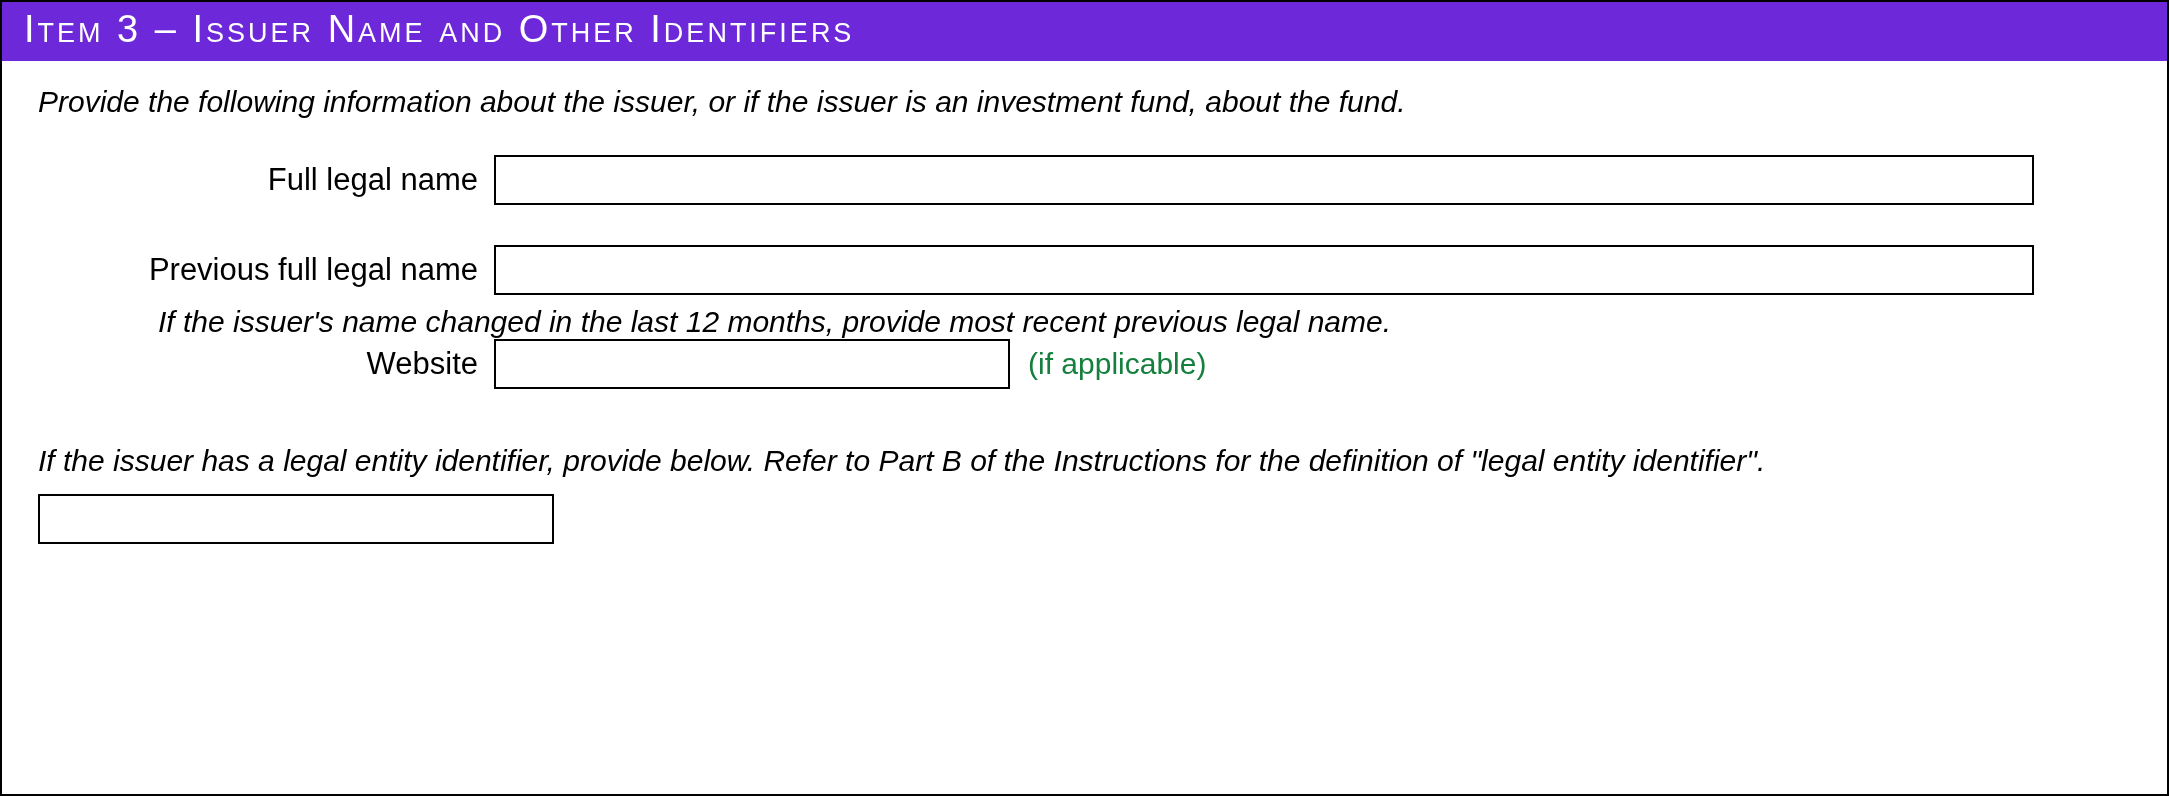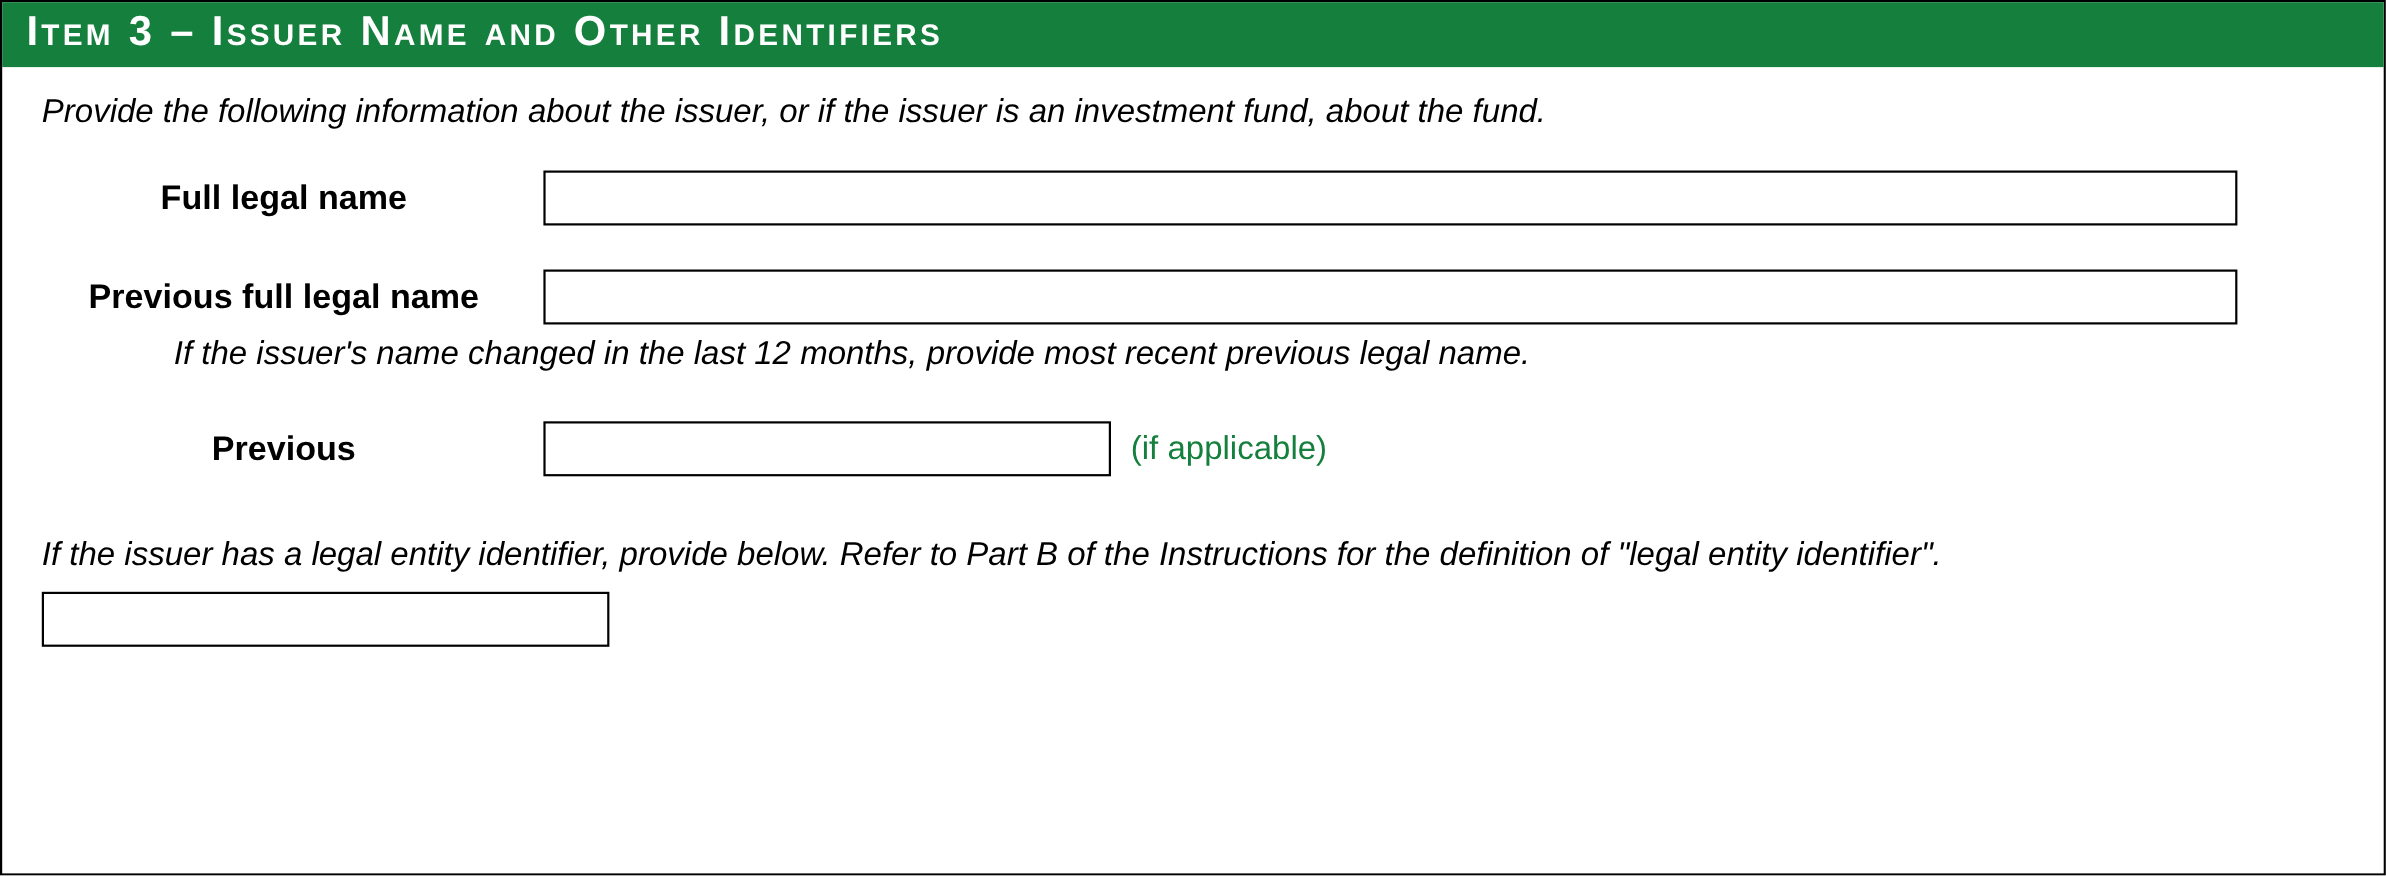--- a/index.html
+++ b/index.html
@@ -9,69 +9,67 @@
     font-family: "Segoe UI", "Helvetica Neue", Arial, sans-serif;
   }
   .wrapper {
     width: 2169px;
     height: 796px;
     box-sizing: border-box;
     border: 2px solid #000;
     background: #fff;
   }
   .header-bar {
-    background: #15803d;
+    background: #6d28d9;
     color: #fff;
     padding: 6px 22px 10px 22px;
     font-size: 38px;
-    font-weight: 700;
+    font-weight: 400;
     letter-spacing: 3px;
     font-variant: small-caps;
   }
   .body-area {
     padding: 24px 24px 24px 36px;
     font-size: 30px;
     color: #000;
   }
   .instr {
     font-style: italic;
     font-size: 30px;
     margin-bottom: 36px;
   }
   .form-row {
     display: flex;
     align-items: center;
     margin-bottom: 10px;
   }
   .label-col {
     width: 440px;
-    text-align: center;
+    text-align: right;
     padding-right: 16px;
     font-size: 31px;
-    font-weight: bold;
   }
   .input-box {
     border: 2px solid #000;
     height: 50px;
     box-sizing: border-box;
     background: #fff;
     font-size: 28px;
     padding: 4px 8px;
     outline: none;
   }
   .input-wide {
     width: 1540px;
   }
   .input-med {
     width: 516px;
   }
   .helper-row {
     display: flex;
     margin-top: 2px;
-    margin-bottom: 44px;
   }
   .helper-spacer {
     width: 120px;
   }
   .helper-text {
     font-style: italic;
     font-size: 30px;
   }
   .inline-note {
     font-size: 30px;
@@ -111,21 +109,21 @@
     <div class="form-row">
       <div class="label-col">Previous full legal name</div>
       <input type="text" class="input-box input-wide" value="" style="">
     </div>
     <div class="helper-row">
       <div class="helper-spacer"></div>
       <div class="helper-text">If the issuer's name changed in the last 12 months, provide most recent previous legal name.</div>
     </div>
 
     <div class="form-row">
-      <div class="label-col">Previous</div>
+      <div class="label-col">Website</div>
       <input type="text" class="input-box input-med" value="" style="">
       <span class="inline-note">(if applicable)</span>
     </div>
 
     <div class="instr2">If the issuer has a legal entity identifier, provide below. Refer to Part B of the Instructions for the definition of "legal entity identifier".</div>
 
     <div class="form-row">
       <input type="text" class="input-box input-med" value="" style="">
     </div>
 

